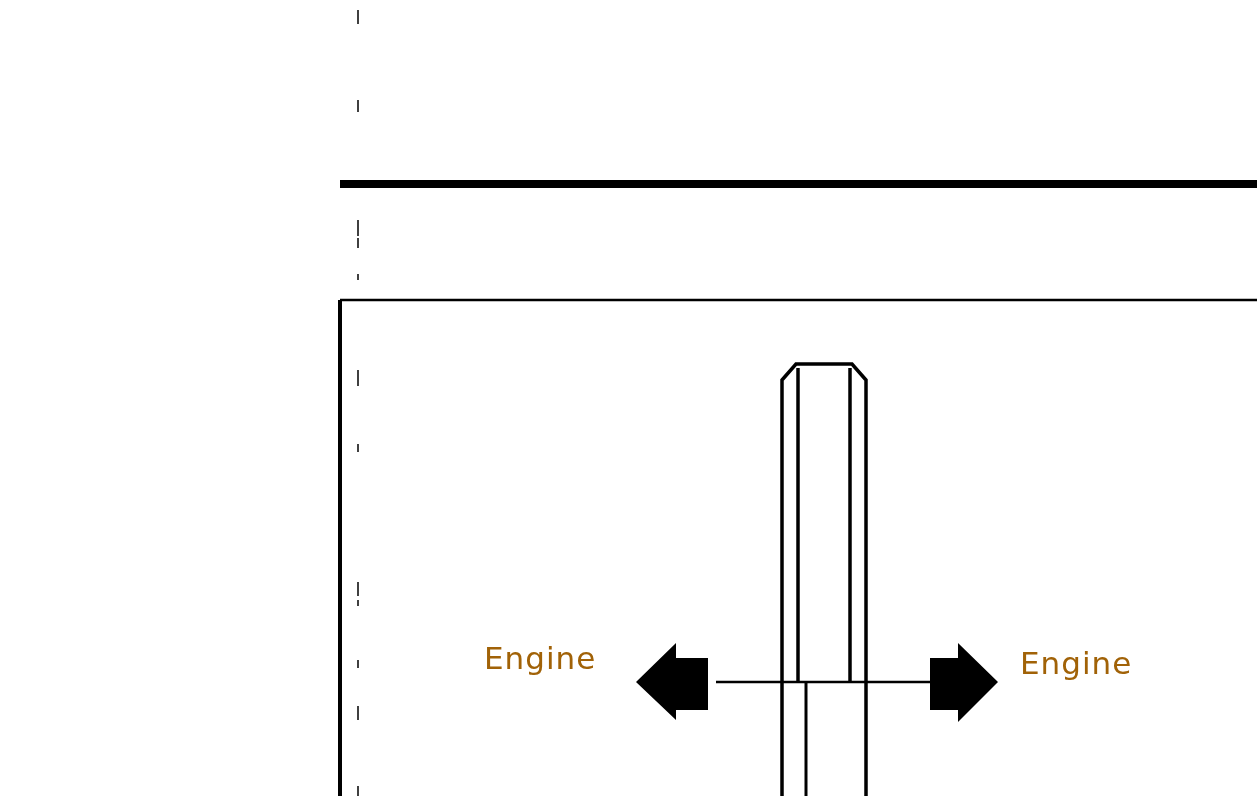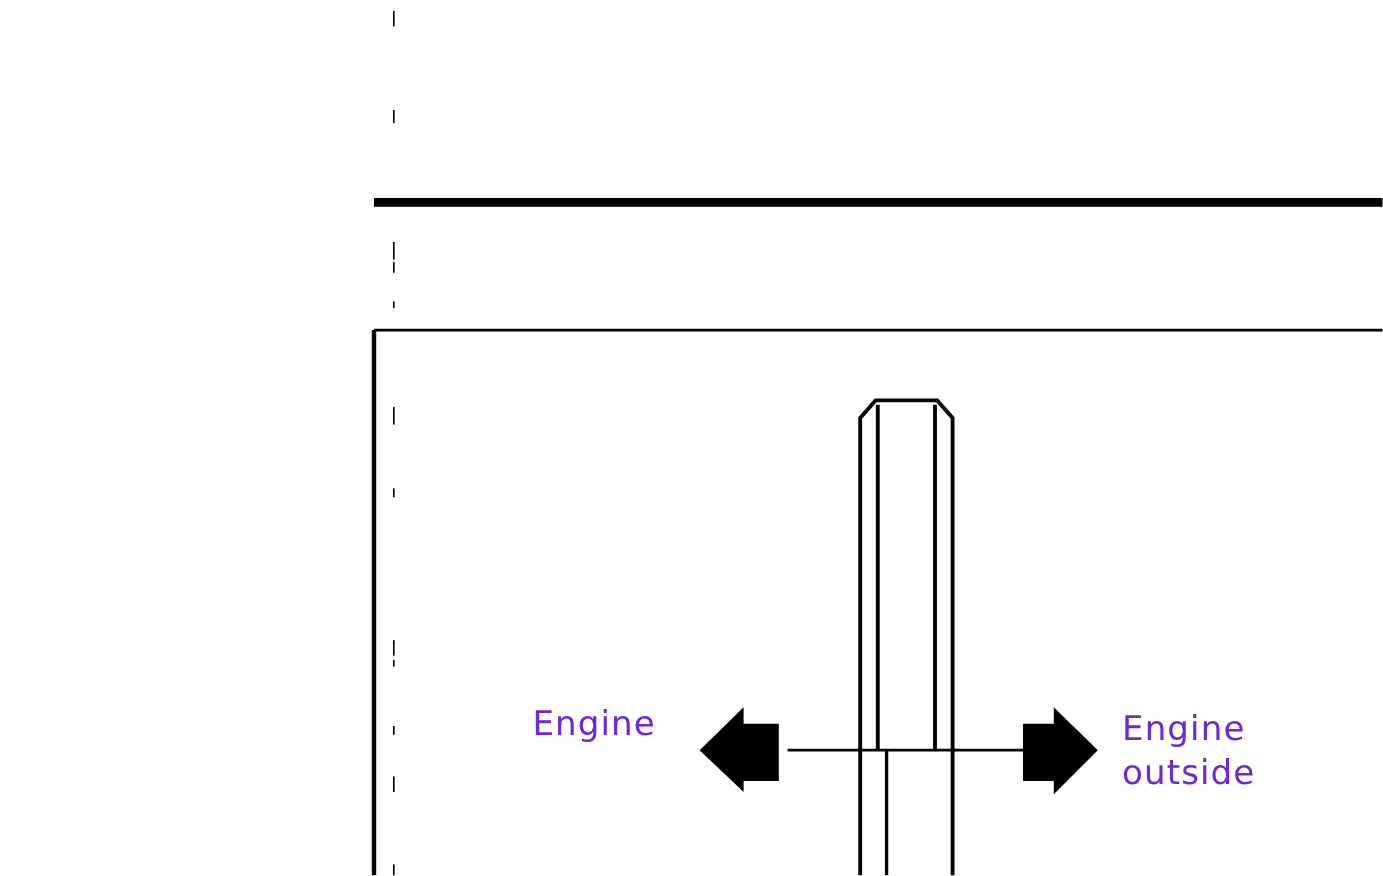--- a/index.html
+++ b/index.html
@@ -3,21 +3,21 @@
   <meta charset="utf-8">
   <style>
     html, body { margin: 0; padding: 0; background: #ffffff; }
     body { width: 1257px; height: 796px; position: relative; overflow: hidden; }
     svg#diagram { position: absolute; left: 0; top: 0; }
     .label {
       position: absolute;
       font-family: "DejaVu Sans", sans-serif;
       font-size: 31px;
       line-height: 40px;
-      color: #6d28d9;
+      color: #a16207;
       letter-spacing: 1px;
       white-space: nowrap;
     }
     #label-inside { left: 484px; top: 638px; }
     #label-outside { left: 1020px; top: 643px; }
   </style>
 </head>
 <body>
 
 <svg id="diagram" width="1257" height="796" viewBox="0 0 1257 796" xmlns="http://www.w3.org/2000/svg">
@@ -57,14 +57,13 @@
 
   <path fill="#000" d="M998 682 L958 643 L958 658 L930 658 L930 710 L958 710 L958 722 Z"></path>
 </svg>
 
 <div id="label-inside" class="label">
   <div>Engine</div>
 </div>
 
 <div id="label-outside" class="label">
   <div>Engine</div>
-  <div>outside</div>
 </div>
 
 </body></html>

